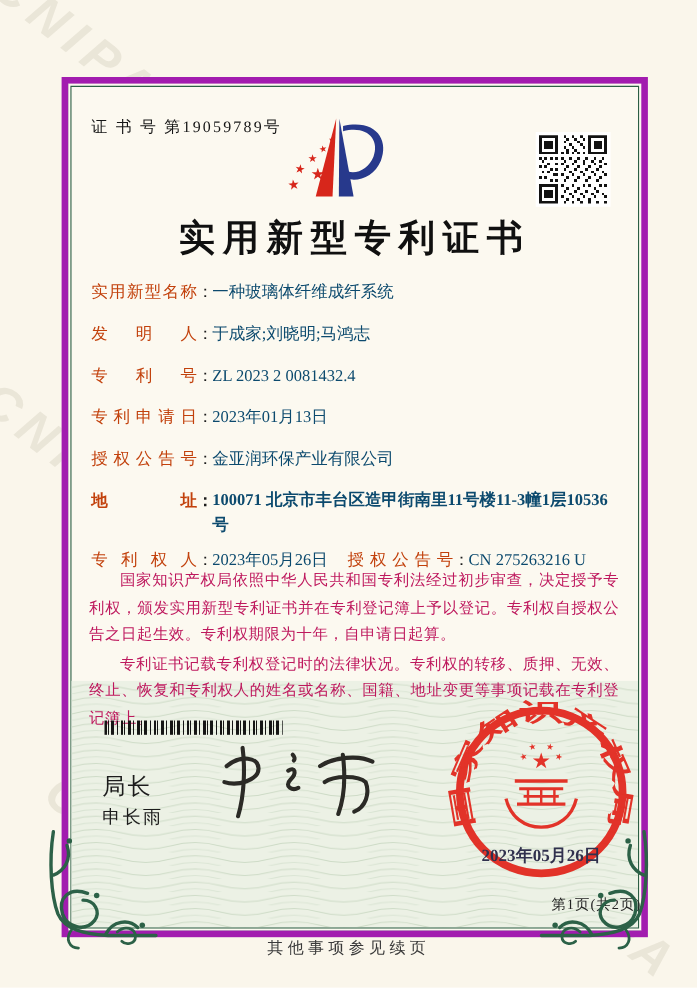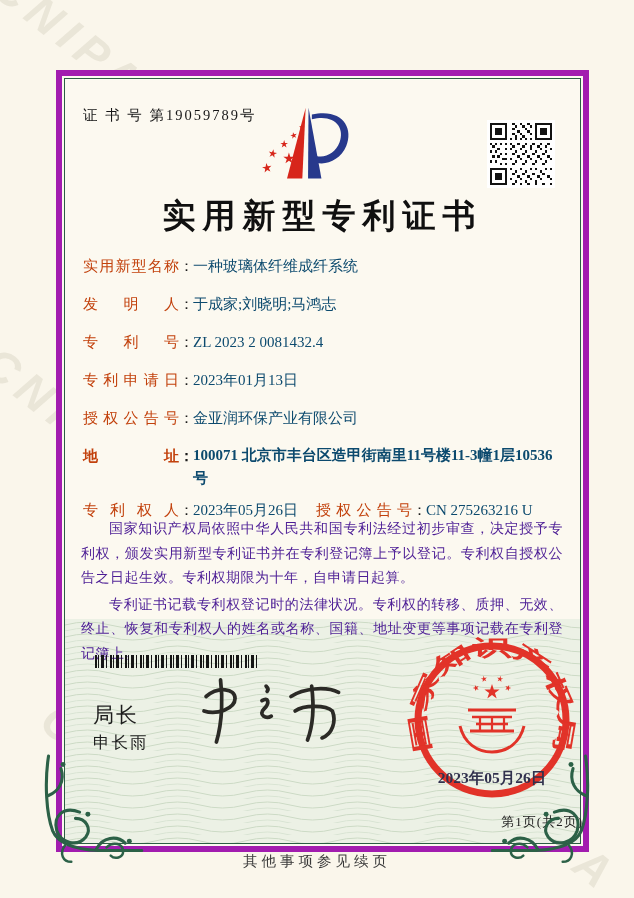--- a/index.html
+++ b/index.html
@@ -21,21 +21,21 @@
   .fields{position:absolute;left:21px;top:178px;width:482px;font-size:15px;}
   .row{margin-bottom:13px;line-height:25px;}
   .row-tight{margin-bottom:8px;font-weight:bold;}
   .field-label{display:inline-block;width:96px;text-align:justify;text-align-last:justify;
                vertical-align:top;color:#c2410c;}
   .colon{display:inline-block;width:14px;vertical-align:top;}
   .field-value{display:inline-block;max-width:368px;vertical-align:top;color:#0c4a6e;}
   .lh-sm{line-height:23px;}
   .pair2{margin-left:18px;}
   .legal{position:absolute;left:19px;top:441px;width:482px;font-size:14px;
-         line-height:24.5px;letter-spacing:0.5px;text-align:justify;color:#4c1d95;}
+         line-height:24.5px;letter-spacing:0.5px;text-align:justify;color:#be185d;}
   .legal p{margin:0;text-indent:2em;}
   .legal p + p{margin-top:2px;}
   .guilloche{position:absolute;left:3px;right:3px;bottom:3px;top:543px;
              background:#ecf1e5;z-index:0;}
   .barcode{position:absolute;left:33px;top:579px;width:162px;height:13px;z-index:3;
            background:repeating-linear-gradient(90deg,#151515 0 2px,transparent 2px 3px,
              #151515 3px 4px,transparent 4px 6px,#151515 6px 9px,transparent 9px 11px,
              #151515 11px 12px,transparent 12px 15px);}
   .signer-title{position:absolute;left:31px;top:625px;font-size:21px;letter-spacing:2px;z-index:3;}
   .signer-name{position:absolute;left:31px;top:656px;font-size:16.5px;letter-spacing:2px;z-index:3;}

